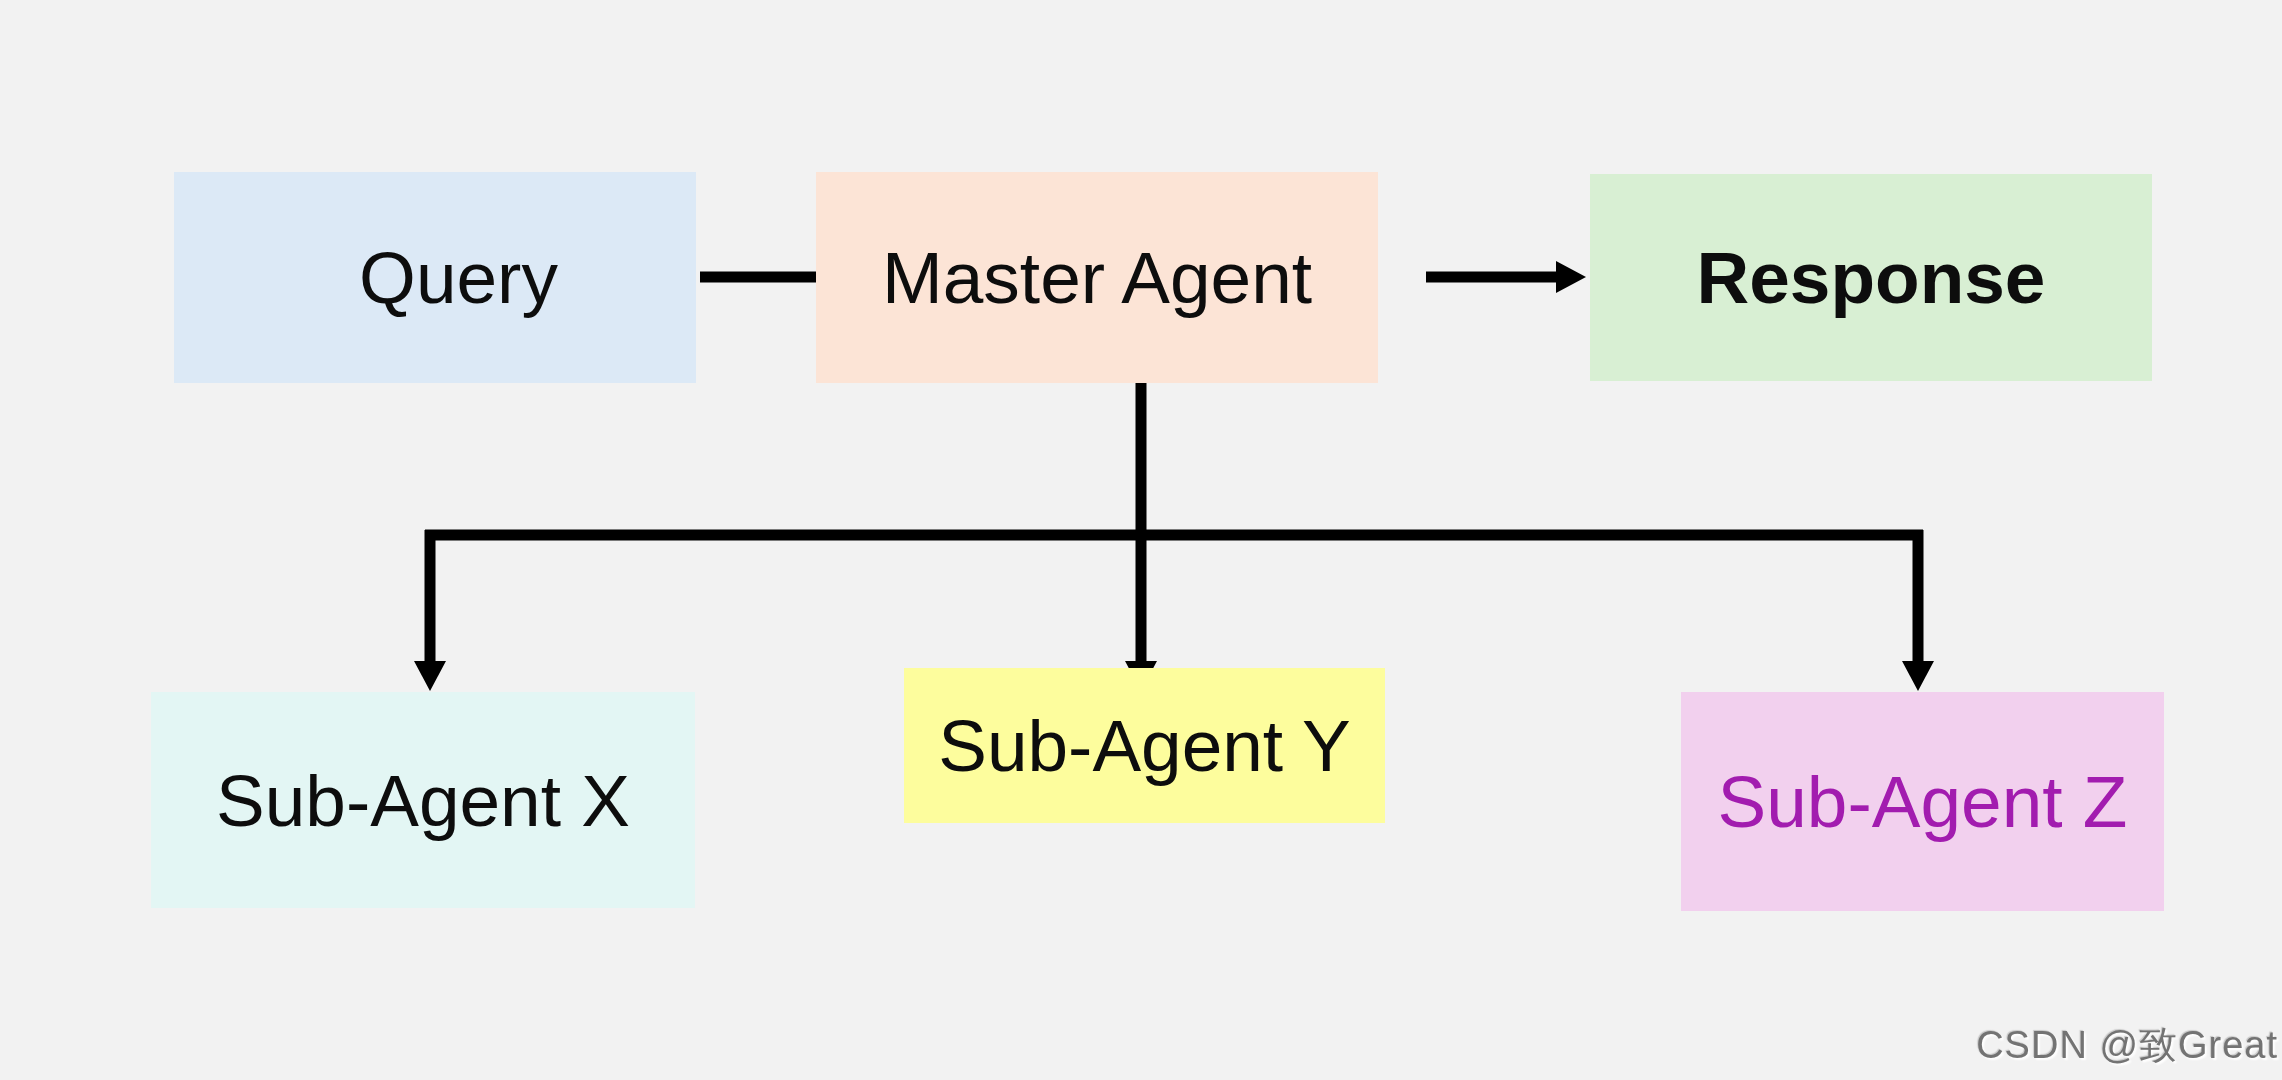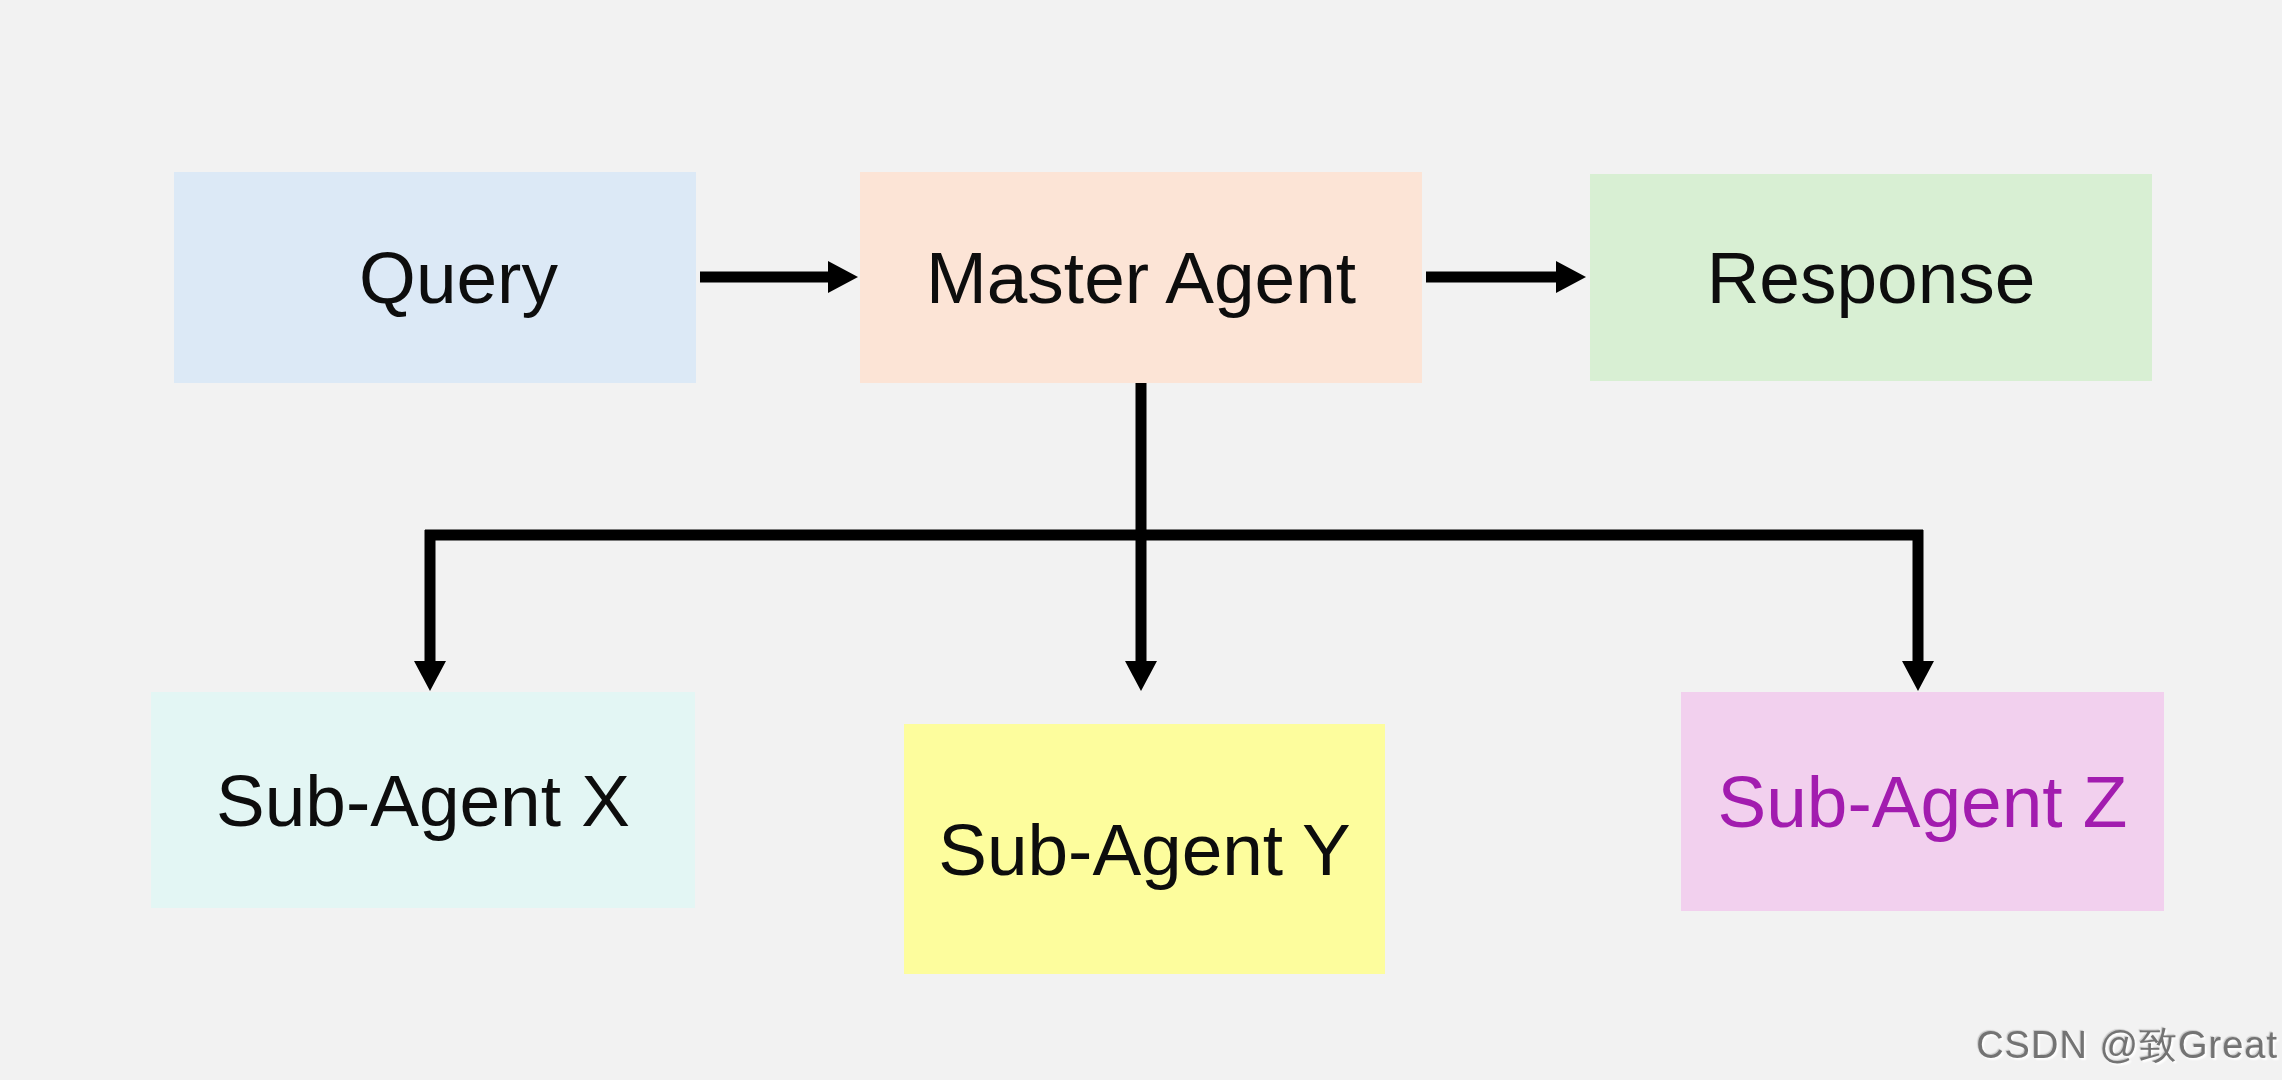--- a/index.html
+++ b/index.html
@@ -68,33 +68,33 @@
       <polygon points="414,661 446,661 430,691" style="fill: rgb(0, 0, 0);"></polygon>
       <polygon points="1125,661 1157,661 1141,691" style="fill: rgb(0, 0, 0);"></polygon>
       <polygon points="1902,661 1934,661 1918,691" style="fill: rgb(0, 0, 0);"></polygon>
     </g>
   </svg>
 
   <div class="node" style="left: 174px; top: 172px; width: 522px; height: 211px; background-color: rgb(220, 233, 246);">
     <span class="label" style="color: rgb(13, 13, 13); margin-left: 47px;">Query</span>
   </div>
 
-  <div class="node" style="left: 860px; top: 172px; width: 562px; height: 211px; background-color: rgb(252, 228, 214);">
+  <div class="node" style="left: 816px; top: 172px; width: 562px; height: 211px; background-color: rgb(252, 228, 214);">
     <span class="label" style="color: rgb(13, 13, 13);">Master Agent</span>
   </div>
 
-  <div class="node" style="left: 1590px; top: 174px; width: 562px; height: 207px; background-color: rgb(216, 239, 211);">
+  <div class="node" style="left: 1590px; top: 174px; width: 562px; height: 207px; background-color: rgb(216, 239, 211); font-weight: bold;">
     <span class="label" style="color: rgb(13, 13, 13);">Response</span>
   </div>
 
   <div class="node" style="left: 151px; top: 692px; width: 544px; height: 216px; background-color: rgb(227, 246, 244);">
     <span class="label" style="color: rgb(13, 13, 13);">Sub-Agent X</span>
   </div>
 
-  <div class="node" style="left: 904px; top: 724px; width: 481px; height: 250px; background-color: rgb(253, 253, 157);">
+  <div class="node" style="left: 904px; top: 668px; width: 481px; height: 155px; background-color: rgb(253, 253, 157);">
     <span class="label" style="color: rgb(13, 13, 13);">Sub-Agent Y</span>
   </div>
 
   <div class="node" style="left: 1681px; top: 692px; width: 483px; height: 219px; background-color: rgb(242, 208, 238);">
     <span class="label" style="color: #a21caf;">Sub-Agent Z</span>
   </div>
 
   <div class="watermark" style="color: #737373;">CSDN @致Great</div>
 
 </div>

